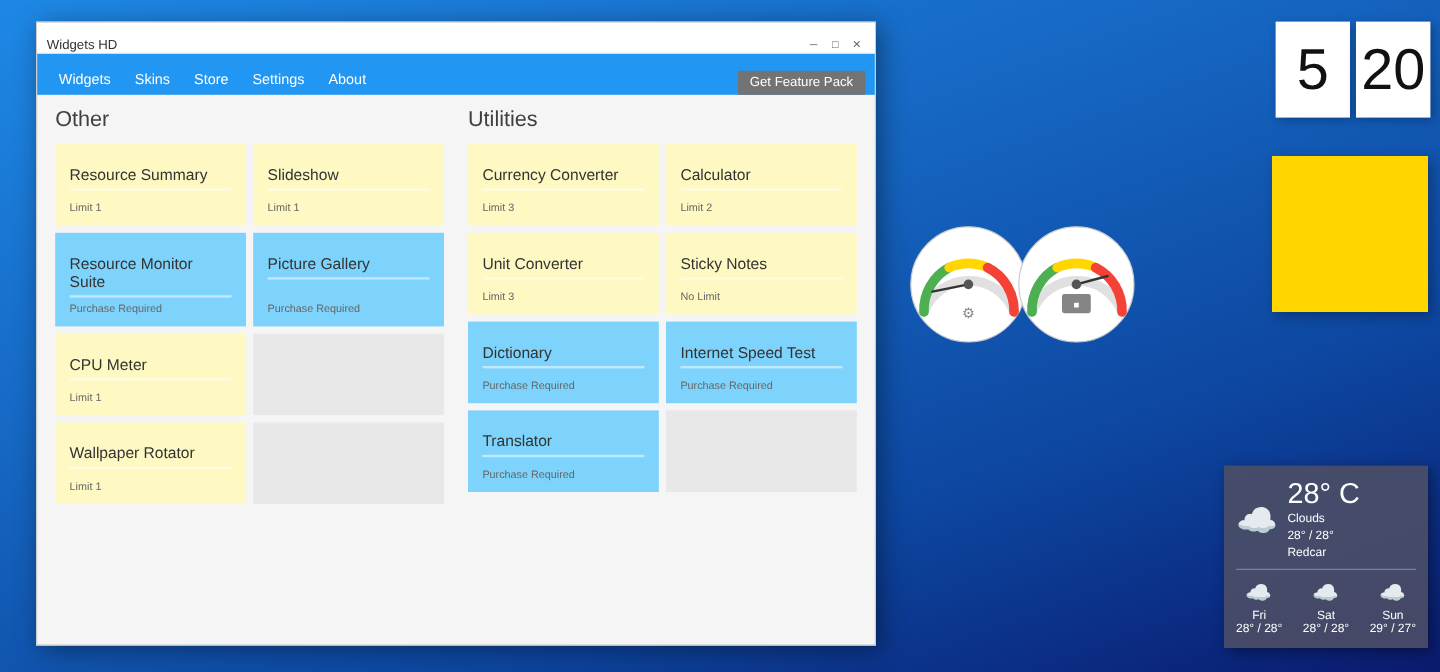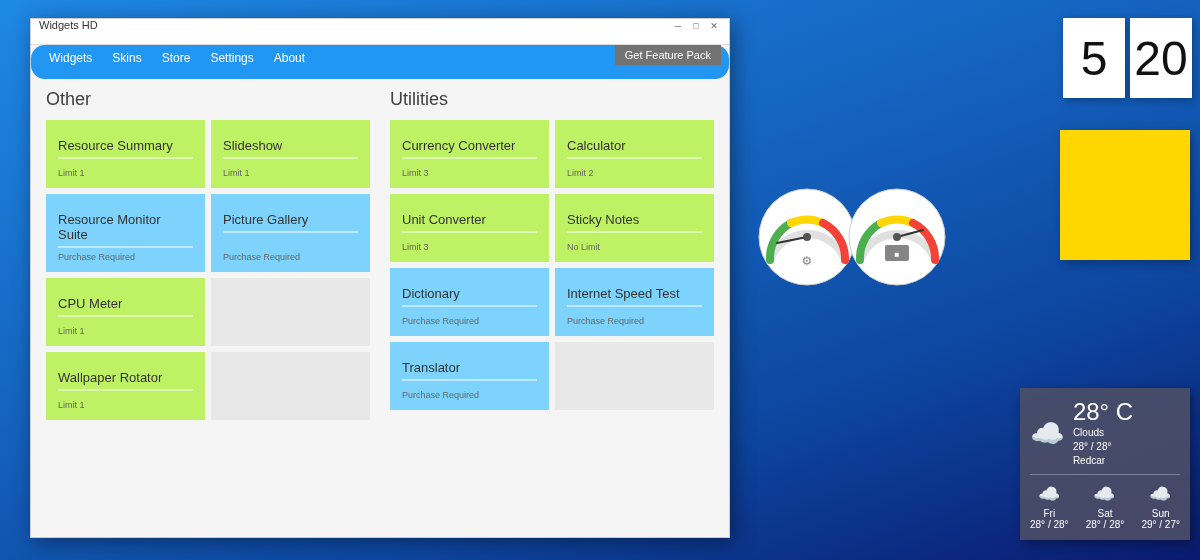--- a/index.html
+++ b/index.html
@@ -29,21 +29,21 @@
       height: 520px;
       background: #f5f5f5;
       border: 1px solid #ccc;
       box-shadow: 4px 4px 20px rgba(0,0,0,0.4);
     }
 
     .title-bar {
       background: #fff;
       height: 26px;
       display: flex;
-      align-items: flex-start;
+      align-items: flex-end;
       justify-content: space-between;
       padding: 0 8px;
       border-bottom: 1px solid #ddd;
     }
 
     .title-bar-title {
       font-size: 11px;
       color: #333;
     }
 
@@ -60,24 +60,23 @@
       justify-content: center;
       font-size: 9px;
       cursor: pointer;
       color: #666;
     }
 
     .menu-bar {
       background: #2196f3;
       height: 34px;
       display: flex;
-      align-items: flex-start;
+      align-items: flex-end;
       padding: 0 8px;
       gap: 0;
-      border-radius: 14px;
     }
 
     .menu-item {
       color: #fff;
       font-size: 12px;
       padding: 6px 10px;
       cursor: pointer;
     }
 
     .feature-btn {
@@ -109,21 +108,21 @@
       font-weight: 300;
     }
 
     .grid {
       display: grid;
       grid-template-columns: 1fr 1fr;
       gap: 6px;
     }
 
     .widget-tile {
-      background: #bef264;
+      background: #fef9c3;
       padding: 10px 12px;
       min-height: 68px;
       cursor: pointer;
       position: relative;
       display: flex;
       flex-direction: column;
       justify-content: flex-start;
     }
 
     .widget-tile.faded { background: #7dd3fc; }

